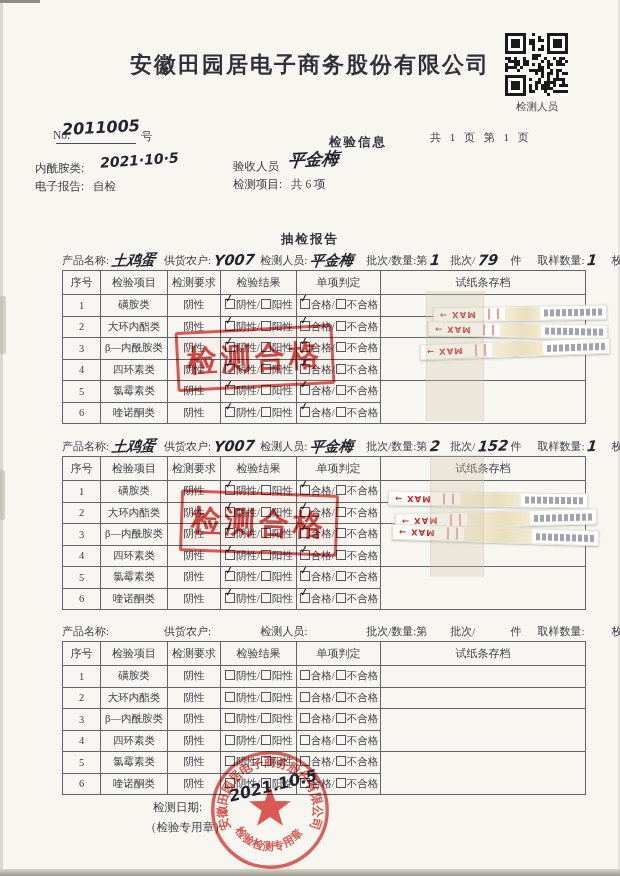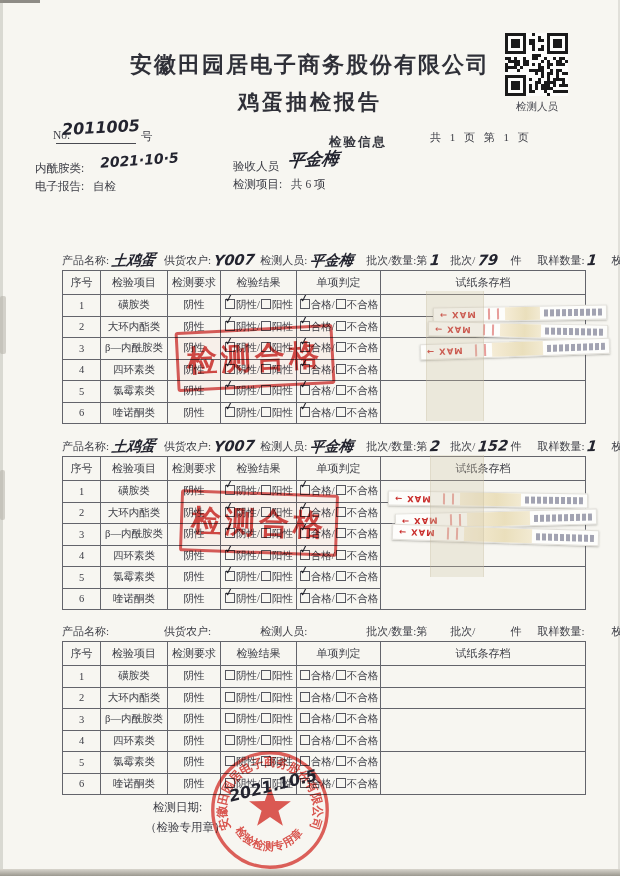--- a/index.html
+++ b/index.html
@@ -73,21 +73,20 @@
 
   <div class="abs edge-top"></div>
   <div class="abs edge-left"></div>
   <div class="abs edge-right"></div>
   <div class="abs edge-bottom"></div>
   <div class="abs smudge" style="left:0;top:296px;width:6px;height:58px;"></div>
   <div class="abs smudge" style="left:0;top:470px;width:5px;height:50px;"></div>
 
 
   <div class="abs company">安徽田园居电子商务股份有限公司</div>
-  <div class="abs rtitle">鸡蛋抽检报告</div>
 
   <svg id="qr" class="abs" style="left:505px;top:33px;" width="63" height="63">
       <rect x="0" y="0" width="63" height="63" fill="#fdfdfb"></rect>
       <rect x="27" y="0" width="3" height="3" fill="#1a1a1a"></rect>
       <rect x="33" y="3" width="3" height="3" fill="#1a1a1a"></rect>
       <rect x="24" y="6" width="3" height="3" fill="#1a1a1a"></rect>
       <rect x="27" y="6" width="3" height="3" fill="#1a1a1a"></rect>
       <rect x="33" y="6" width="3" height="3" fill="#1a1a1a"></rect>
       <rect x="36" y="6" width="3" height="3" fill="#1a1a1a"></rect>
       <rect x="24" y="9" width="3" height="3" fill="#1a1a1a"></rect>
@@ -220,20 +219,21 @@
   <div class="abs sec-title" style="top:134px;padding-left:48px;">检验信息</div>
   <div class="abs lbl" style="left:35px;top:161px;">内酰胺类:</div>
   <div class="abs hw" style="left:100px;top:152px;font-size:14px;transform:rotate(-4deg);">2021·10·5</div>
   <div class="abs lbl" style="left:233px;top:159px;">验收人员</div>
   <div class="abs hw" style="left:288px;top:148px;font-size:17px;transform:rotate(-3deg) skewX(-10deg);">平金梅</div>
   <div class="abs lbl" style="left:35px;top:179px;">电子报告:</div>
   <div class="abs lbl" style="left:93px;top:179px;">自检</div>
   <div class="abs lbl" style="left:233px;top:177px;">检测项目:</div>
   <div class="abs lbl" style="left:291px;top:177px;">共 6 项</div>
 
+  <div class="abs sec-title" style="top:231px;">抽检报告</div>
 
   <div id="blocks">
       <div class="abs binfo" style="top: 250px;">
         <span class="lbl">产品名称:</span>
         <span class="hwv" style="min-width: 46px;">土鸡蛋</span>
         <span class="lbl">供货农户:</span>
         <span class="hwv" style="min-width: 40px;">Y007</span>
         <span class="lbl">检测人员:</span>
         <span class="hwv" style="min-width: 50px;">平金梅</span>
         <span class="lbl">批次/数量:第</span>

